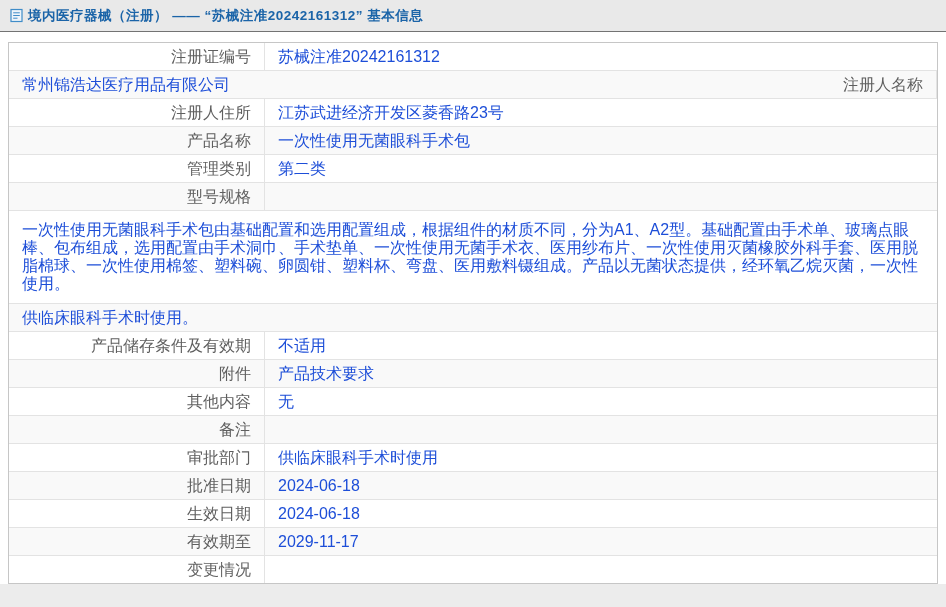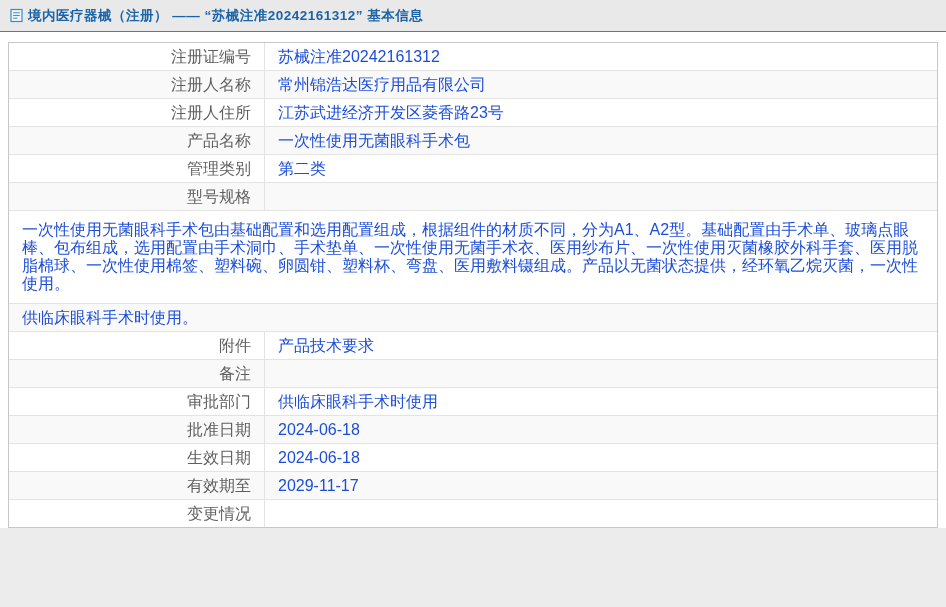--- a/index.html
+++ b/index.html
@@ -74,22 +74,22 @@
   </span>
   <span class="page-title">境内医疗器械（注册） —— “苏械注准20242161312” 基本信息</span>
 </div>
 
 <div class="info-table">
     <div class="row">
       <div class="cell label">注册证编号</div>
       <div class="cell value">苏械注准20242161312</div>
     </div>
     <div class="row">
+      <div class="cell value">常州锦浩达医疗用品有限公司</div>
       <div class="cell label">注册人名称</div>
-      <div class="cell value">常州锦浩达医疗用品有限公司</div>
     </div>
     <div class="row">
       <div class="cell label">注册人住所</div>
       <div class="cell value">江苏武进经济开发区菱香路23号</div>
     </div>
     <div class="row">
       <div class="cell label">产品名称</div>
       <div class="cell value">一次性使用无菌眼科手术包</div>
     </div>
     <div class="row">
@@ -99,22 +99,30 @@
     <div class="row">
       <div class="cell label">型号规格</div>
     </div>
     <div class="row tall">
       <div class="cell value">一次性使用无菌眼科手术包由基础配置和选用配置组成，根据组件的材质不同，分为A1、A2型。基础配置由手术单、玻璃点眼棒、包布组成，选用配置由手术洞巾、手术垫单、一次性使用无菌手术衣、医用纱布片、一次性使用灭菌橡胶外科手套、医用脱脂棉球、一次性使用棉签、塑料碗、卵圆钳、塑料杯、弯盘、医用敷料镊组成。产品以无菌状态提供，经环氧乙烷灭菌，一次性使用。</div>
     </div>
     <div class="row">
       <div class="cell value">供临床眼科手术时使用。</div>
     </div>
     <div class="row">
+      <div class="cell label">产品储存条件及有效期</div>
+      <div class="cell value">不适用</div>
+    </div>
+    <div class="row">
       <div class="cell label">附件</div>
       <div class="cell value">产品技术要求</div>
+    </div>
+    <div class="row">
+      <div class="cell label">其他内容</div>
+      <div class="cell value">无</div>
     </div>
     <div class="row">
       <div class="cell label">备注</div>
       <div class="cell value"></div>
     </div>
     <div class="row">
       <div class="cell label">审批部门</div>
       <div class="cell value">供临床眼科手术时使用</div>
     </div>
     <div class="row">

